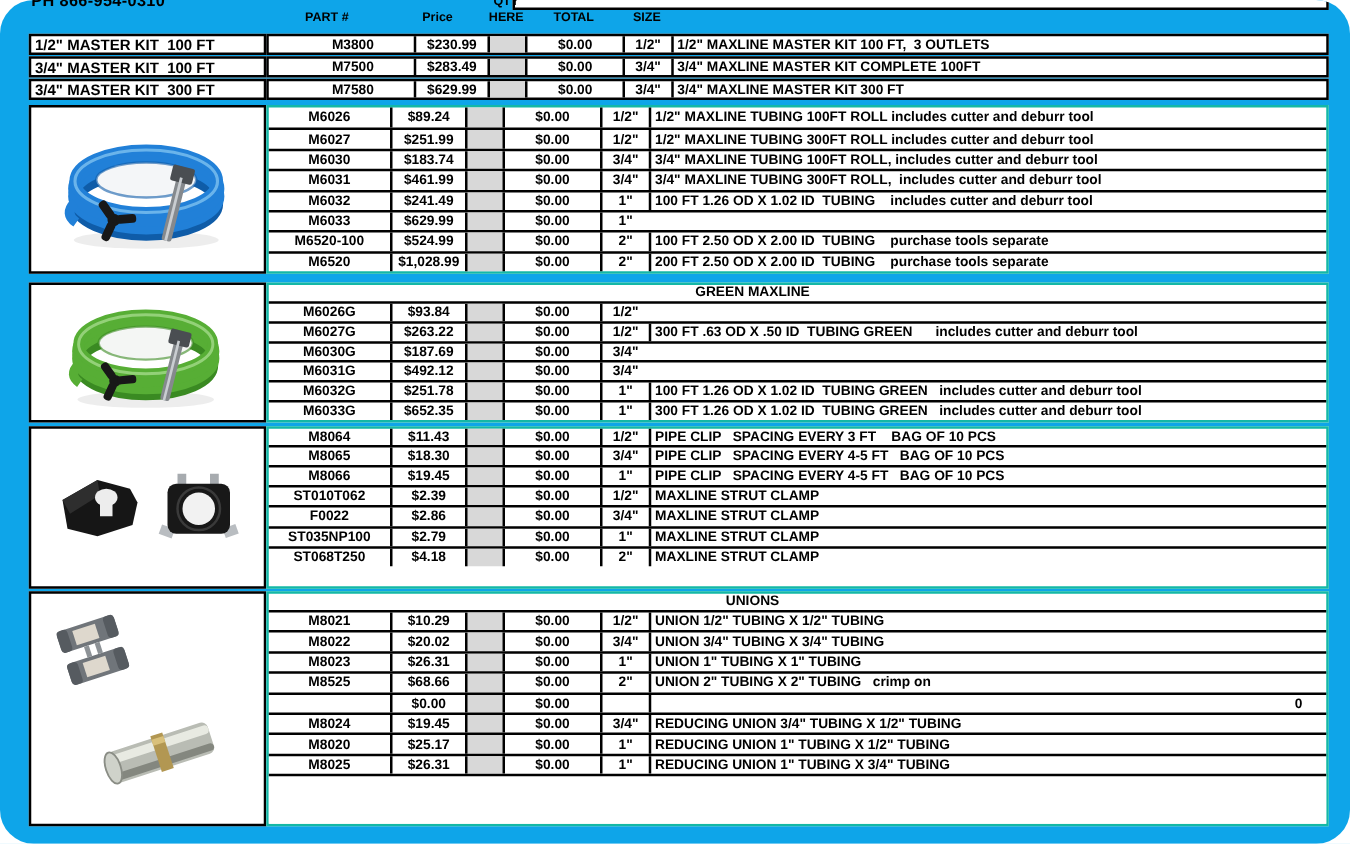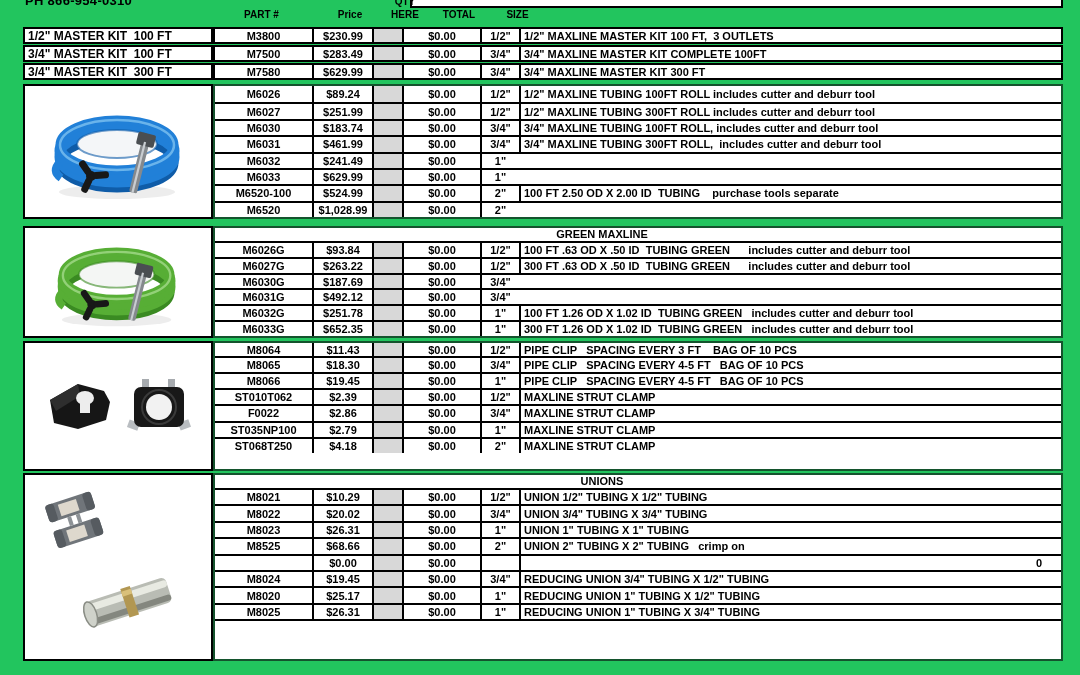--- a/index.html
+++ b/index.html
@@ -1,39 +1,39 @@
 <!DOCTYPE html>
 <html><head>
 <meta charset="utf-8">
 <style>
   html,body{margin:0;padding:0;background:#fff;}
-  .page{position:relative;width:1080px;height:675px;background:#22c55e;overflow:hidden;
-        font-family:"Liberation Sans",sans-serif;font-weight:bold;color:#000;}
+  .page{position:relative;width:1080px;height:675px;background:#0ea5e9;overflow:hidden;
+        font-family:"Liberation Sans",sans-serif;font-weight:bold;color:#000;border-radius:27px;}
   .abs{position:absolute;}
   .phone{left:25px;top:-7px;font-size:13px;letter-spacing:.3px;}
   .topbox{left:410px;top:-18px;width:653px;height:26px;border:2px solid #000;box-sizing:border-box;background:#fff;}
   .colhead{position:absolute;font-size:10px;text-align:center;height:11px;line-height:11px;}
   
   .kitlabel{position:absolute;left:23px;width:190px;height:17px;border:2px solid #000;box-sizing:border-box;
             font-size:12px;display:flex;align-items:center;padding-left:3px;white-space:pre;background:#fff;}
   .kitrow{position:absolute;left:213px;width:850px;height:17px;border:2px solid #000;box-sizing:border-box;background:#fff;}
-  .kitrow .row{height:100%;}
+  .kitrow .row{height:100%;padding-left:19px;}
   
   .row{display:flex;}
   .cell{box-sizing:border-box;border-left:2px solid #000;display:flex;align-items:center;justify-content:center;
         font-size:11px;overflow:hidden;white-space:pre;}
   .cell.part{width:97px;border-left:none;}
   .cell.price{width:60px;}
   .cell.qty{width:30px;background:#d8d8d8;}
   .cell.total{width:78px;}
   .cell.size{width:39px;}
   .cell.desc{width:526px;justify-content:flex-start;padding-left:3px;}
   .cell.desc.right{justify-content:flex-end;padding-right:3px;}
   
-  .section{position:absolute;left:213px;width:850px;border:2px solid #14532d;box-sizing:border-box;display:grid;background:#fff;}
+  .section{position:absolute;left:213px;width:850px;border:2px solid #14b8a6;box-sizing:border-box;display:grid;background:#fff;}
   .section > *:not(:first-child){border-top:2px solid #000;}
   .sec-title{position:relative;}
   .sec-title span{position:absolute;left:387px;top:0;transform:translateX(-50%);font-size:11px;line-height:12px;white-space:nowrap;}
   .sec-footer{background:#fff;}
   
   .imgbox{position:absolute;left:23px;width:190px;border:2px solid #000;box-sizing:border-box;background:#fff;
           display:flex;align-items:center;justify-content:center;}
   .imgbox.stack{flex-direction:row;gap:8px;}
   .imgbox.rel{display:block;position:absolute;}
   .imgbox.rel svg{position:absolute;}
@@ -147,20 +147,21 @@
         <div class="cell total">$0.00</div>
         <div class="cell size">3/4"</div>
         <div class="cell desc">3/4" MAXLINE TUBING 300FT ROLL,  includes cutter and deburr tool</div>
       </div>
       <div class="row">
         <div class="cell part">M6032</div>
         <div class="cell price">$241.49</div>
         <div class="cell qty"></div>
         <div class="cell total">$0.00</div>
         <div class="cell size">1"</div>
+        <div class="cell desc">100 FT 1.26 OD X 1.02 ID  TUBING    includes cutter and deburr tool</div>
       </div>
       <div class="row">
         <div class="cell part">M6033</div>
         <div class="cell price">$629.99</div>
         <div class="cell qty"></div>
         <div class="cell total">$0.00</div>
         <div class="cell size">1"</div>
       </div>
       <div class="row">
         <div class="cell part">M6520-100</div>
@@ -169,20 +170,21 @@
         <div class="cell total">$0.00</div>
         <div class="cell size">2"</div>
         <div class="cell desc">100 FT 2.50 OD X 2.00 ID  TUBING    purchase tools separate</div>
       </div>
       <div class="row">
         <div class="cell part">M6520</div>
         <div class="cell price">$1,028.99</div>
         <div class="cell qty"></div>
         <div class="cell total">$0.00</div>
         <div class="cell size">2"</div>
+        <div class="cell desc">200 FT 2.50 OD X 2.00 ID  TUBING    purchase tools separate</div>
       </div>
     </div>
 
   <div class="imgbox" style="top:226px;height:112px">
     <svg width="150" height="98" viewBox="0 0 155 104">
       <ellipse cx="76" cy="92" rx="58" ry="7" fill="#000" opacity="0.07"></ellipse>
       <g fill="none">
         <ellipse cx="76" cy="63" rx="57" ry="25" stroke="#3a8a22" stroke-width="9"></ellipse>
         <ellipse cx="76" cy="57" rx="58" ry="26" stroke="#57ae35" stroke-width="9"></ellipse>
         <ellipse cx="76" cy="51" rx="58" ry="26" stroke="#57ae35" stroke-width="9"></ellipse>
@@ -208,21 +210,20 @@
   <div class="section" style="top:226px;height:112px;grid-template-rows:13px repeat(6,1fr)">
     <div class="sec-title">
         <span>GREEN MAXLINE</span>
       </div>
   <div class="row">
         <div class="cell part">M6026G</div>
         <div class="cell price">$93.84</div>
         <div class="cell qty"></div>
         <div class="cell total">$0.00</div>
         <div class="cell size">1/2"</div>
-        <div class="cell desc">100 FT .63 OD X .50 ID  TUBING GREEN      includes cutter and deburr tool</div>
       </div>
       <div class="row">
         <div class="cell part">M6027G</div>
         <div class="cell price">$263.22</div>
         <div class="cell qty"></div>
         <div class="cell total">$0.00</div>
         <div class="cell size">1/2"</div>
         <div class="cell desc">300 FT .63 OD X .50 ID  TUBING GREEN      includes cutter and deburr tool</div>
       </div>
       <div class="row">

